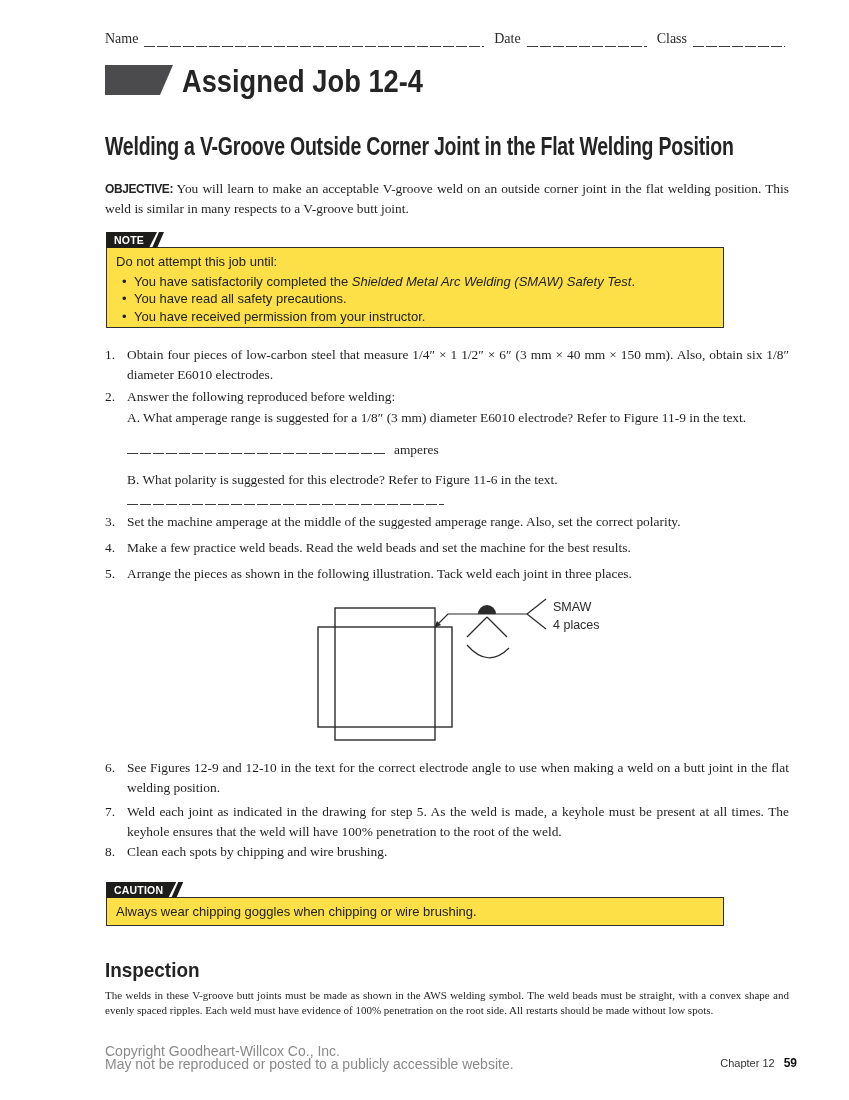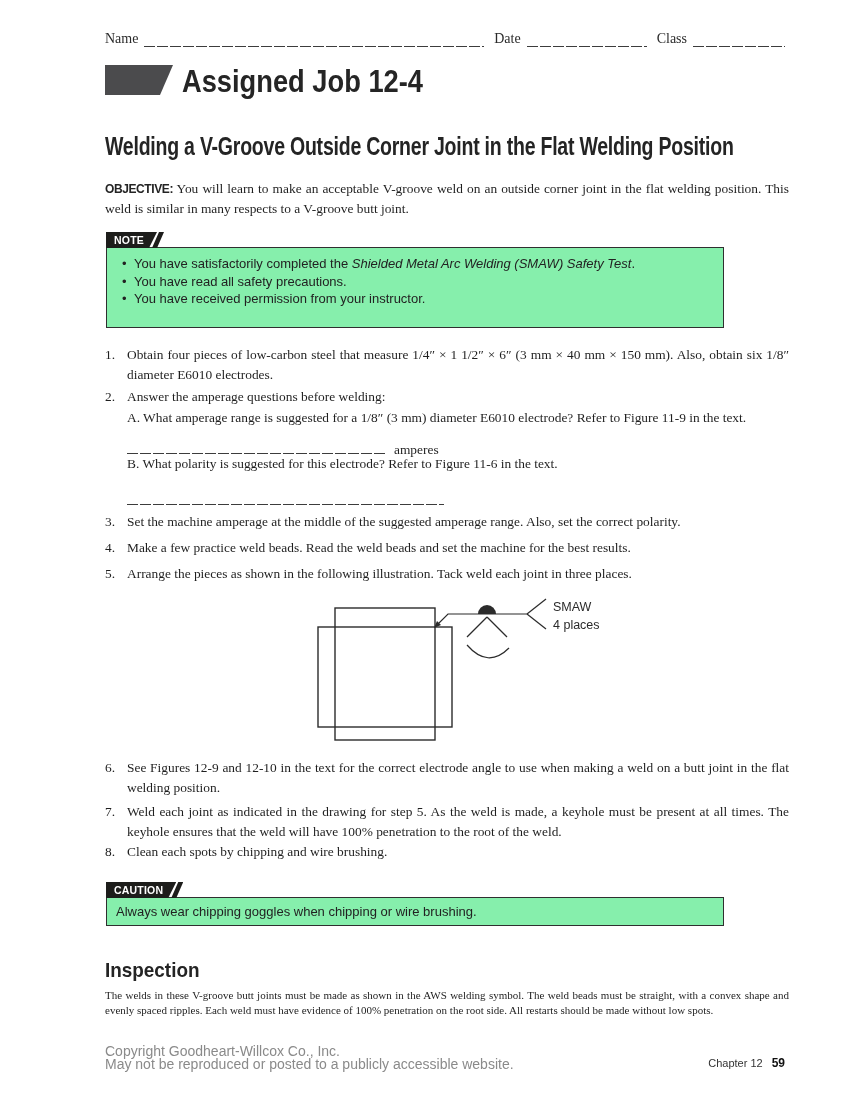--- a/index.html
+++ b/index.html
@@ -45,21 +45,21 @@
     position:absolute; top:179px; left:105px; width:684px;
     font-size:13.4px; line-height:19px; text-align:justify;
   }
   .objective .obj-label {
     font-family:"Liberation Sans", sans-serif; font-weight:bold; font-size:12px;
     letter-spacing:-0.4px; color:#242424;
   }
 
   
   .gwbox {
-    position:absolute; left:106px; width:618px; background:#86efac;
+    position:absolute; left:106px; width:618px; background:#fde047;
     border:1px solid #2f2f2f;
     font-family:"Liberation Sans", sans-serif; font-size:13px; color:#222;
   }
   .tabwrap { position:absolute; top:-16px; left:-1px; display:flex; height:16px; }
   .tab {
     background:#1d1d1b; color:#ffffff; font-weight:bold; font-size:10.5px;
     letter-spacing:0.2px; height:16px; line-height:16px; padding:0 13px 0 8px;
     -webkit-clip-path:polygon(0 0, 100% 0, calc(100% - 8px) 100%, 0 100%);
     clip-path:polygon(0 0, 100% 0, calc(100% - 8px) 100%, 0 100%);
   }
@@ -104,21 +104,21 @@
     font-size:11px; line-height:15px; text-align:justify;
   }
 
   
   .footer-left {
     position:absolute; left:105px; top:1045px;
     font-family:"Liberation Sans", sans-serif; font-size:14px; line-height:13px;
     color:#8a8a8a;
   }
   .footer-right {
-    position:absolute; right:64px; top:1056px;
+    position:absolute; right:52px; top:1056px;
     font-family:"Liberation Sans", sans-serif; font-size:11px; color:#333;
     display:flex; gap:9px; align-items:baseline;
   }
   .footer-right .pagenum { font-weight:bold; font-size:12px; color:#111; }
 </style>
 </head>
 <body>
 
 <div class="page">
 
@@ -136,41 +136,42 @@
 
   <div class="main-title">Welding a V-Groove Outside Corner Joint in the Flat Welding Position</div>
 
   <p class="objective"><span class="obj-label">OBJECTIVE:</span><span> You will learn to make an acceptable V-groove weld on an outside corner joint in the flat welding position. This weld is similar in many respects to a V-groove butt joint.</span></p>
 
   <div class="gwbox note-box">
     <div class="tabwrap">
       <span class="tab">NOTE</span>
       <span class="tab-sliver"></span>
     </div>
+    <div>Do not attempt this job until:</div>
     <ul>
       <li><span class="bullet">•</span><span>You have satisfactorily completed the </span><i>Shielded Metal Arc Welding (SMAW) Safety Test</i><span>.</span></li>
       <li><span class="bullet">•</span><span>You have read all safety precautions.</span><i></i><span></span></li>
       <li><span class="bullet">•</span><span>You have received permission from your instructor.</span><i></i><span></span></li>
     </ul>
   </div>
 
   <div class="step" style="top:345px;">
     <span class="num">1.</span>
     <span class="txt just">Obtain four pieces of low-carbon steel that measure 1/4″ × 1 1/2″ × 6″ (3 mm × 40 mm × 150 mm). Also, obtain six 1/8″ diameter E6010 electrodes.</span>
   </div>
 
   <div class="step" style="top:387px;">
     <span class="num">2.</span>
-    <span class="txt one-line">Answer the amperage questions before welding:</span>
+    <span class="txt one-line">Answer the following reproduced before welding:</span>
   </div>
   <div class="subrow" style="top:408px;">A. What amperage range is suggested for a 1/8″ (3 mm) diameter E6010 electrode? Refer to Figure 11-9 in the text.</div>
   <div class="subrow" style="top:440px;">
     <span class="blankline amp-blank"></span><span>amperes</span>
   </div>
-  <div class="subrow" style="top:454px;">B. What polarity is suggested for this electrode? Refer to Figure 11-6 in the text.</div>
+  <div class="subrow" style="top:470px;">B. What polarity is suggested for this electrode? Refer to Figure 11-6 in the text.</div>
   <div class="subrow" style="top:491px;">
     <span class="blankline pol-blank"></span>
   </div>
 
   <div class="step" style="top:512px;">
     <span class="num">3.</span>
     <span class="txt one-line">Set the machine amperage at the middle of the suggested amperage range. Also, set the correct polarity.</span>
   </div>
   <div class="step" style="top:538px;">
     <span class="num">4.</span>

